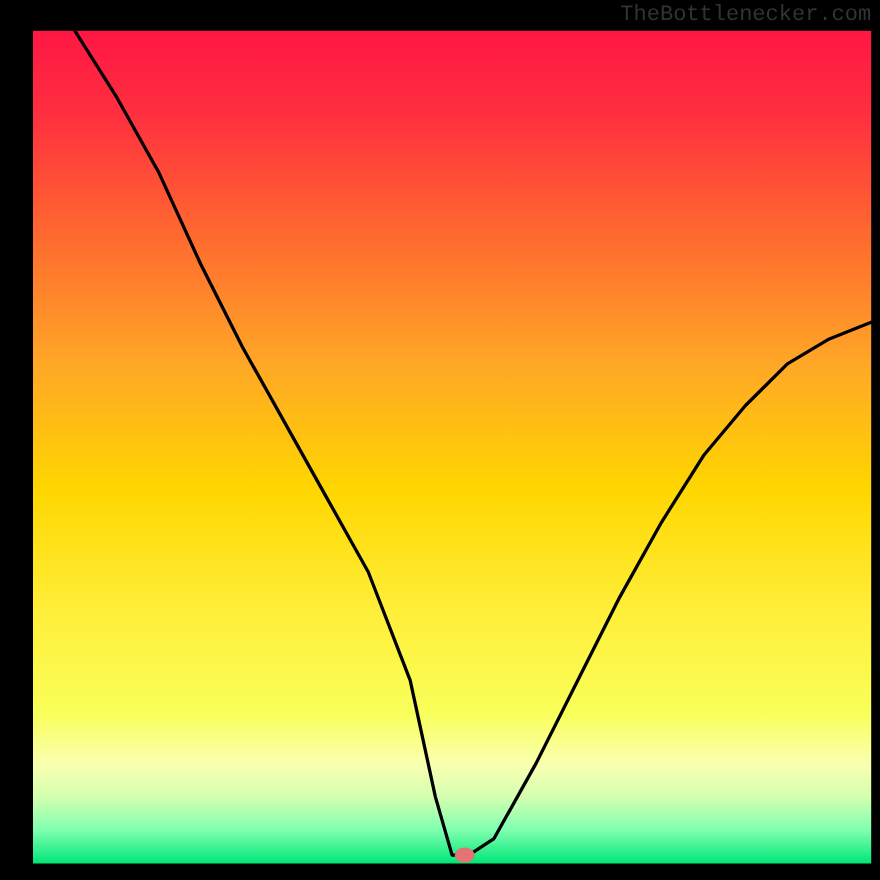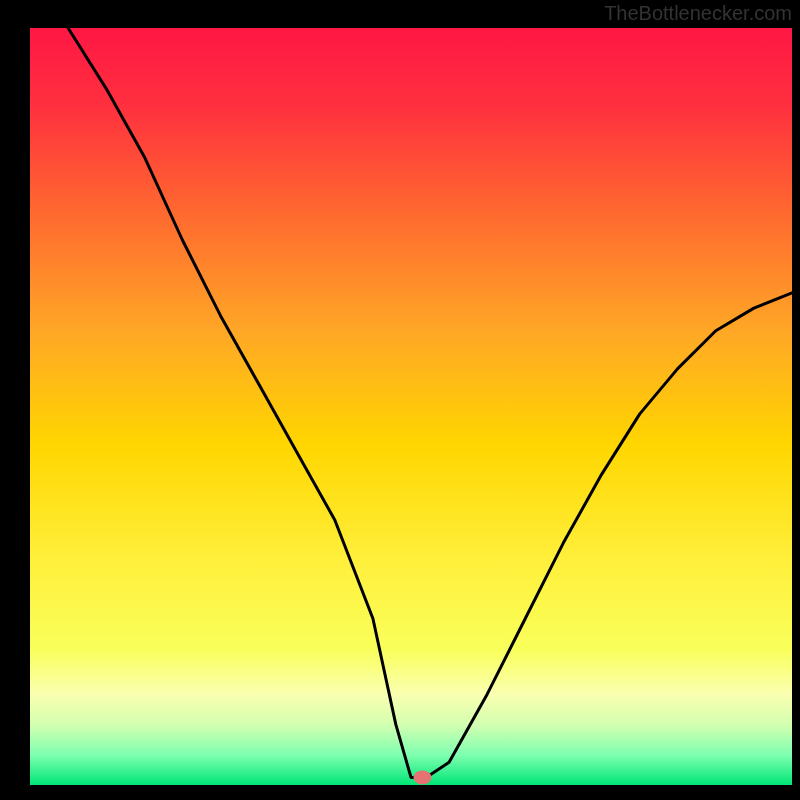--- a/index.html
+++ b/index.html
@@ -8,20 +8,21 @@
     background: #000;
     width: 800px;
     height: 800px;
     position: relative;
     font-family: Arial, sans-serif;
   }
   .container {
     width: 800px;
     height: 800px;
     position: relative;
+    font-family: Liberation Mono, monospace;
   }
   .watermark {
     position: absolute;
     top: 2px;
     right: 8px;
     color: #333;
     font-size: 20px;
     font-weight: 500;
     z-index: 10;
   }

